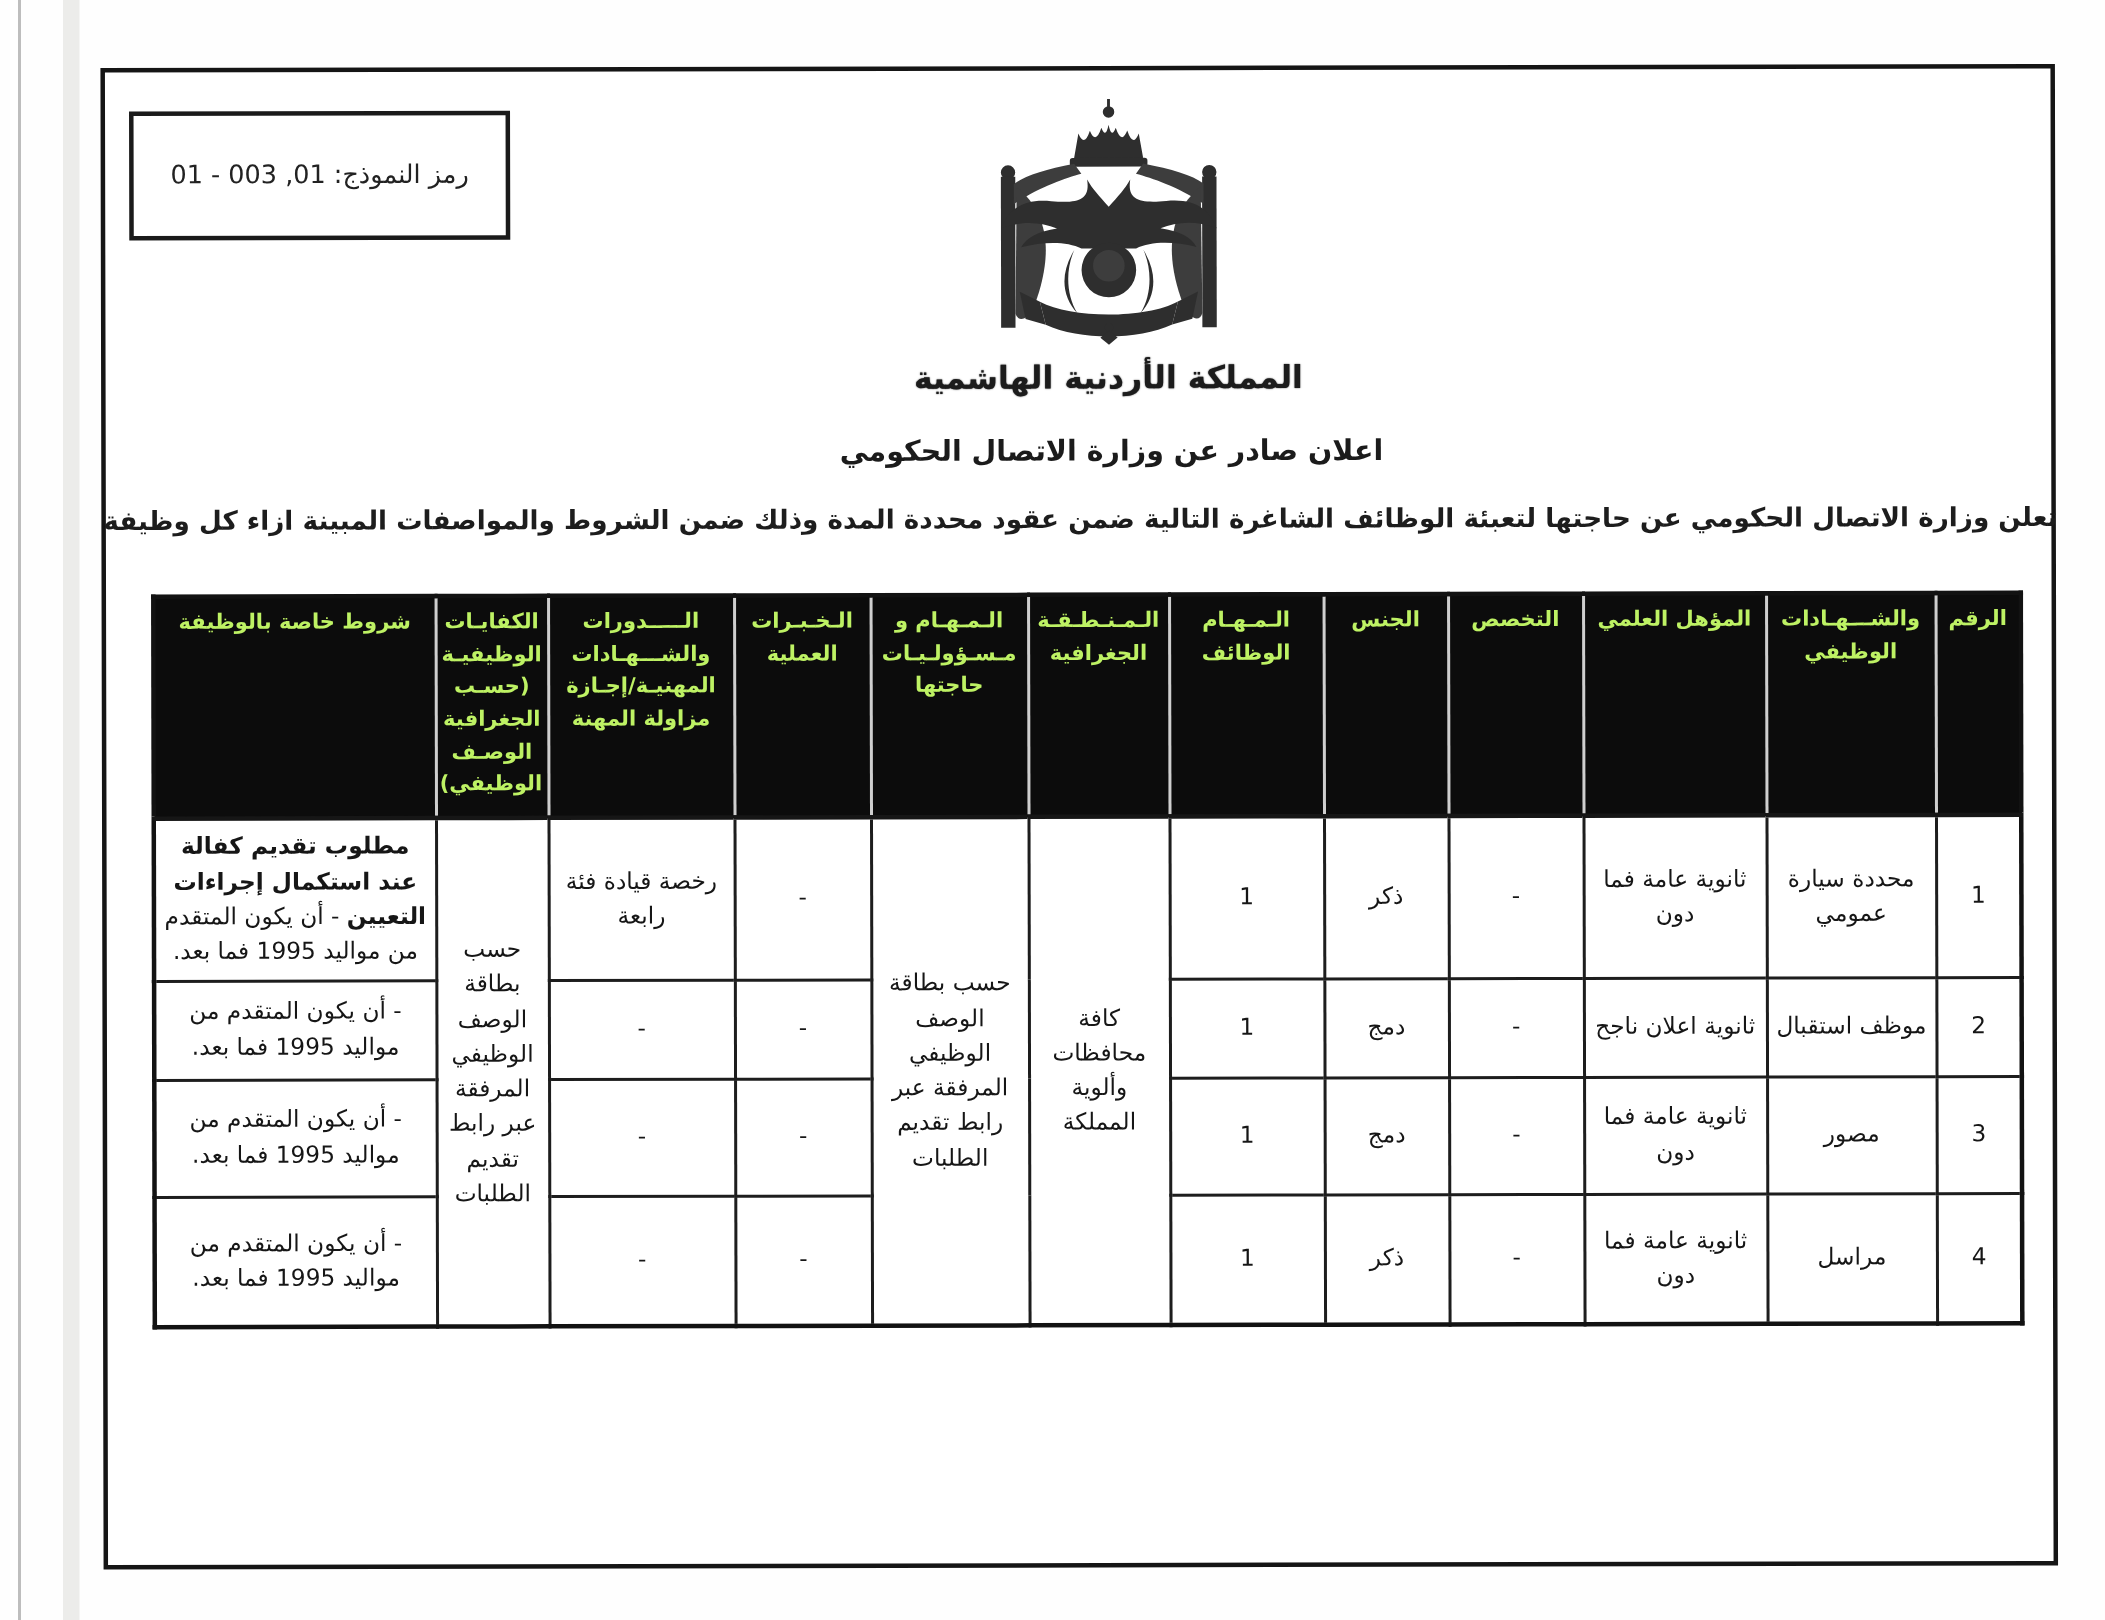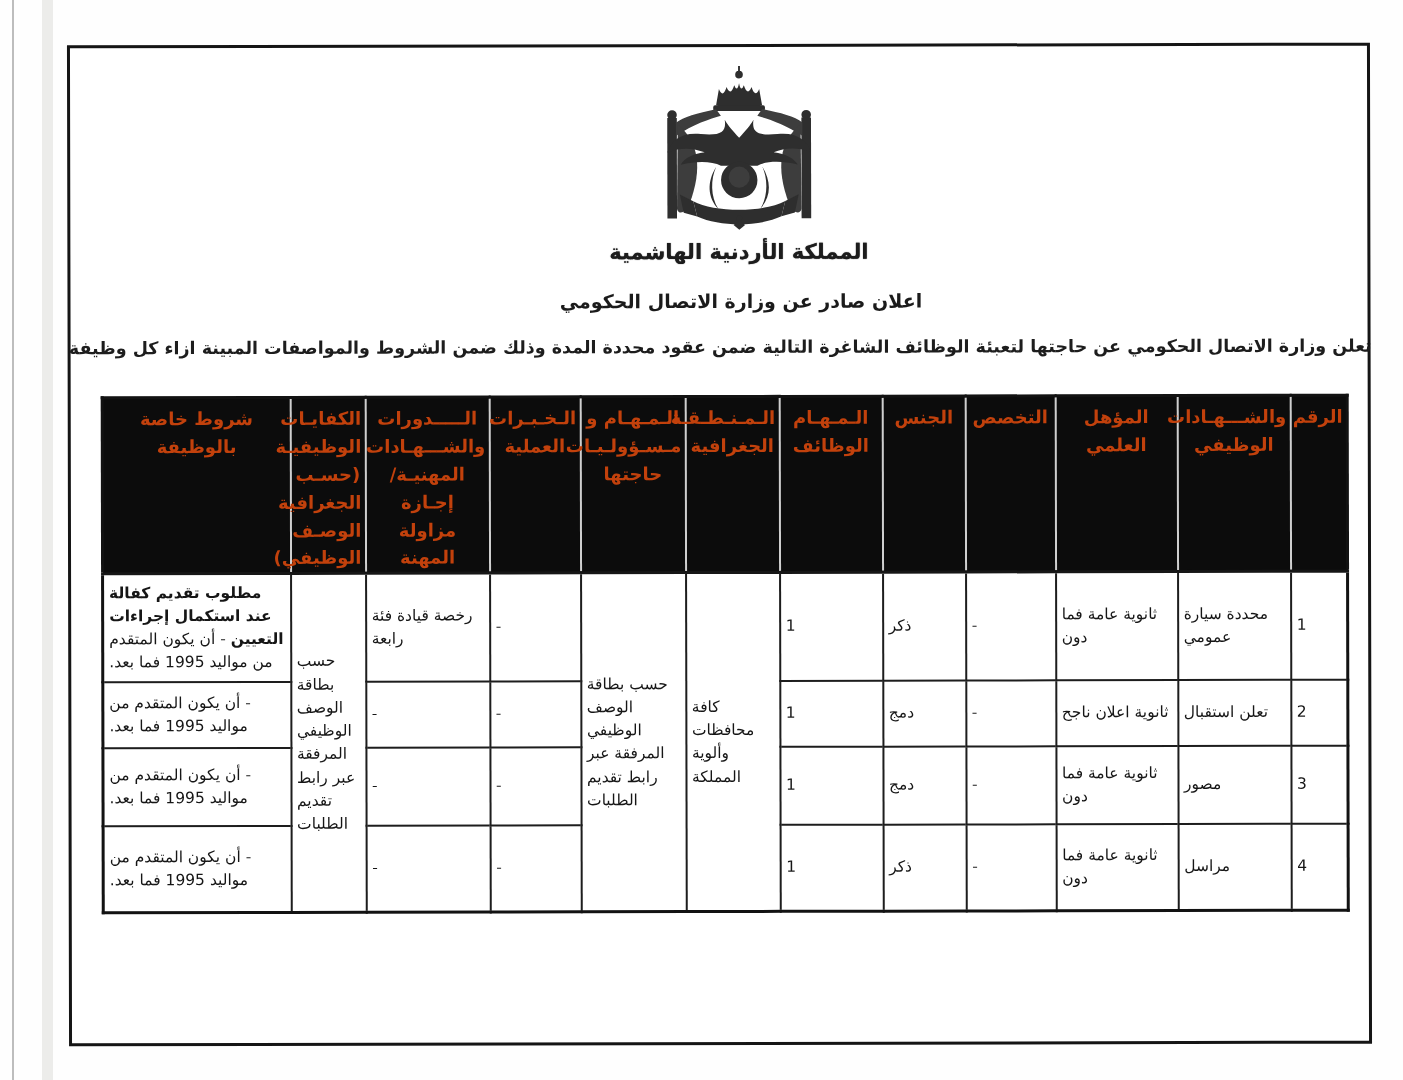--- a/index.html
+++ b/index.html
@@ -56,50 +56,56 @@
 
   
   table.jobs{
     position:absolute;left:30px;top:348px;width:1245px;
     border-collapse:collapse;table-layout:fixed;
     direction:rtl;
     border:3px solid #121212;
     font-size:15.5px;
   }
   table.jobs th{
-    background:#0c0c0c;color:#c2410c;
-    font-weight:bold;font-size:18px;
+    background:#0c0c0c;color:#bef264;
+    font-weight:bold;font-size:14px;
     vertical-align:top;padding:6px 3px 0 3px;
     border-left:2px solid #cfcfcf;border-right:2px solid #cfcfcf;
     border-bottom:3px solid #161616;
     height:139px;line-height:1.55;
   }
   table.jobs td{
     border:2px solid #1d1d1d;
-    text-align:left;vertical-align:middle;
+    text-align:center;vertical-align:middle;
     padding:4px 5px;line-height:1.5;color:#161616;
   }
   tr.r1{height:108px;} tr.r2{height:66px;} tr.r3{height:78px;} tr.r4{height:87px;}
   td.cond{text-align:justify;padding:6px 10px;}
   td.cond .cond-note{font-weight:bold;display:inline;}
   td.cond .cond-line{display:inline;}
   .emblem-dark{fill:#2e2e2e;}
   .emblem-mid{fill:#3d3d3d;}
 </style>
 </head>
 <body>
 
 <div class="scan-line-1"></div>
 <div class="scan-line-2"></div>
 <div class="speck s1"></div>
 <div class="speck s2"></div>
 <div class="speck s3"></div>
 
 <div class="page-frame">
 
+  <div class="form-code-box">
+    <div class="inner">
+      <span>رمز النموذج:</span>
+      <span class="val">01 - 003 ,01</span>
+    </div>
+  </div>
 
   <div class="center-col emblem-wrap">
     <svg width="230" height="165" viewBox="0 0 240 172">
 
       <circle class="emblem-dark" cx="120" cy="10" r="4"></circle>
       <rect class="emblem-dark" x="119" y="1" width="2" height="7"></rect>
 
       <path class="emblem-dark" d="M96,42 L99,25 Q103,35 107,23 Q111,33 115,21 Q118,29 120,19 Q122,29 125,21 Q129,33 133,23 Q137,35 141,25 L144,42 Q120,50 96,42 Z"></path>
       <rect class="emblem-dark" x="93" y="42" width="54" height="6" rx="2"></rect>
 
@@ -180,21 +186,21 @@
         <td>-</td>
         <td>رخصة قيادة فئة رابعة</td>
         <td rowspan="4">حسب بطاقة الوصف الوظيفي المرفقة عبر رابط تقديم الطلبات</td>
         <td class="cond">
           <span class="cond-note">مطلوب تقديم كفالة عند استكمال إجراءات التعيين</span>
           <span class="cond-line">- أن يكون المتقدم من مواليد 1995 فما بعد.</span>
         </td>
       </tr>
       <tr class="r2">
         <td>2</td>
-        <td>تعلن استقبال</td>
+        <td>موظف استقبال</td>
         <td>ثانوية اعلان ناجح</td>
         <td>-</td>
         <td>دمج</td>
         <td>1</td>
         <td>-</td>
         <td>-</td>
         <td class="cond">
           <span class="cond-line">- أن يكون المتقدم من مواليد 1995 فما بعد.</span>
         </td>
       </tr>

